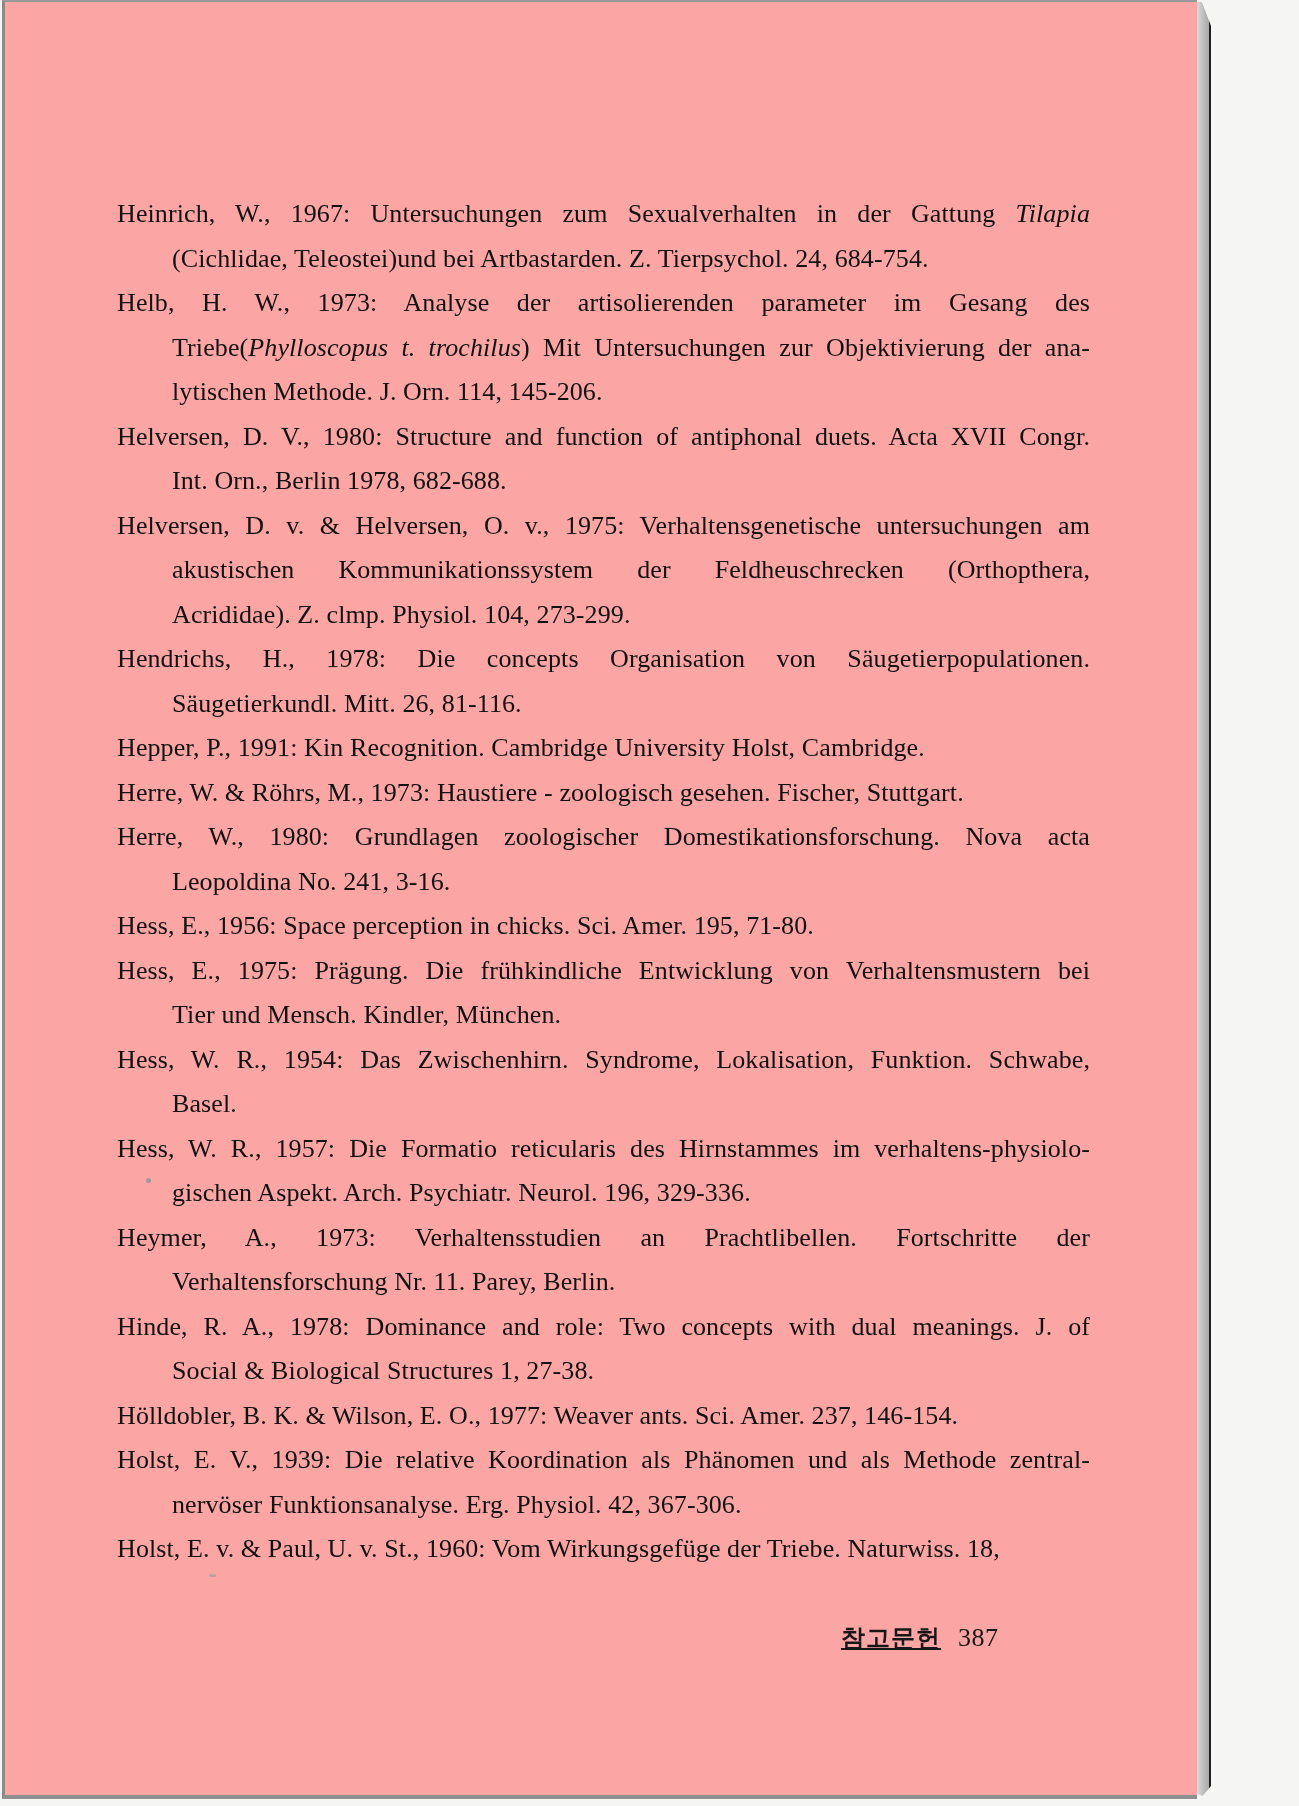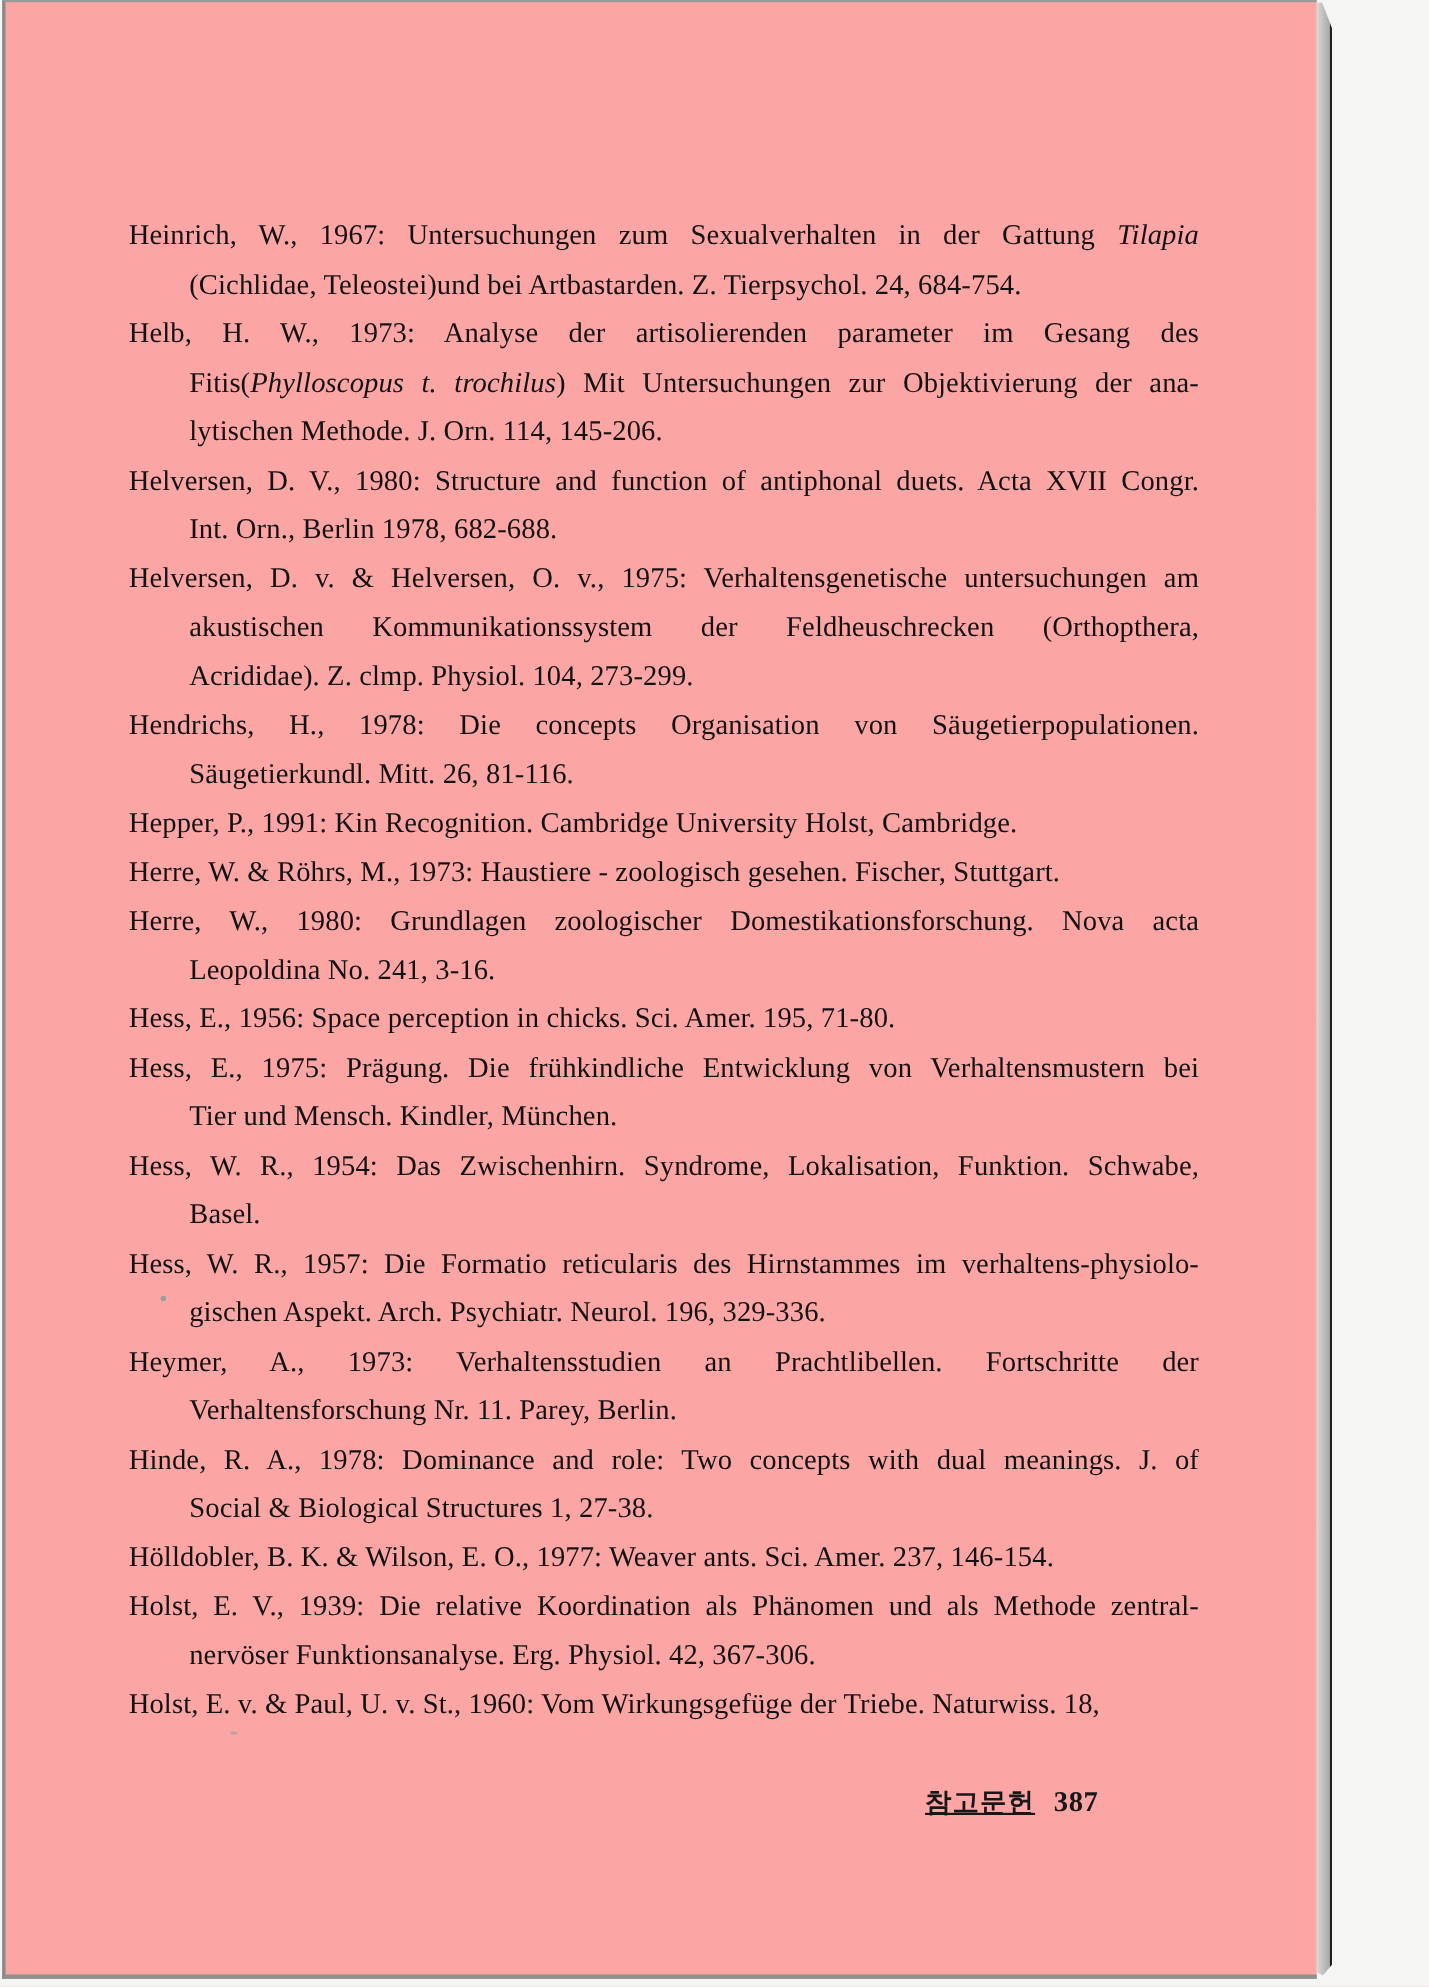--- a/index.html
+++ b/index.html
@@ -58,39 +58,39 @@
   .it { font-style: italic; }
   .footer {
     position: absolute;
     left: 836px;
     top: 1620px;
     font-size: 24px;
     color: #171717;
     letter-spacing: 1px;
   }
   .footer .sec { font-weight: bold; font-family: "DejaVu Sans", "Liberation Serif", serif; text-decoration: underline; }
-  .footer .num { font-size: 26px; margin-left: 17px; font-weight: bold; letter-spacing: 0.5px; }
+  .footer .num { font-size: 26px; margin-left: 17px; font-weight: normal; letter-spacing: 0.5px; }
   
   .artifact { position: absolute; background: #9b9b9b; border-radius: 50%; }
   .a1 { left: 141px; top: 1176px; width: 5px; height: 5px; }
   .a2 { left: 204px; top: 1572px; width: 7px; height: 3px; opacity: .6; }
 </style>
 </head>
 <body>
 
 <div class="scan-wrap">
   <div class="paper">
     <div class="refs">
         <div class="ref">
           <div class="ref-line fill"><span>Heinrich, W., 1967: Untersuchungen zum Sexualverhalten in der Gattung </span><span class="it">Tilapia</span></div>
           <div class="ref-line cont"><span>(Cichlidae, Teleostei)und bei Artbastarden. Z. Tierpsychol. 24, 684-754.</span></div>
         </div>
         <div class="ref">
           <div class="ref-line fill"><span>Helb, H. W., 1973: Analyse der artisolierenden parameter im Gesang des</span></div>
-          <div class="ref-line cont fill"><span>Fitis(</span><span class="it">Phylloscopus t. trochilus</span><span>) Mit Untersuchungen zur Objektivierung der ana-</span></div>
+          <div class="ref-line cont fill"><span>Triebe(</span><span class="it">Phylloscopus t. trochilus</span><span>) Mit Untersuchungen zur Objektivierung der ana-</span></div>
           <div class="ref-line cont"><span>lytischen Methode. J. Orn. 114, 145-206.</span></div>
         </div>
         <div class="ref">
           <div class="ref-line fill"><span>Helversen, D. V., 1980: Structure and function of antiphonal duets. Acta XVII Congr.</span></div>
           <div class="ref-line cont"><span>Int. Orn., Berlin 1978, 682-688.</span></div>
         </div>
         <div class="ref">
           <div class="ref-line fill"><span>Helversen, D. v. &amp; Helversen, O. v., 1975: Verhaltensgenetische untersuchungen am</span></div>
           <div class="ref-line cont fill"><span>akustischen Kommunikationssystem der Feldheuschrecken (Orthopthera,</span></div>
           <div class="ref-line cont"><span>Acrididae). Z. clmp. Physiol. 104, 273-299.</span></div>

